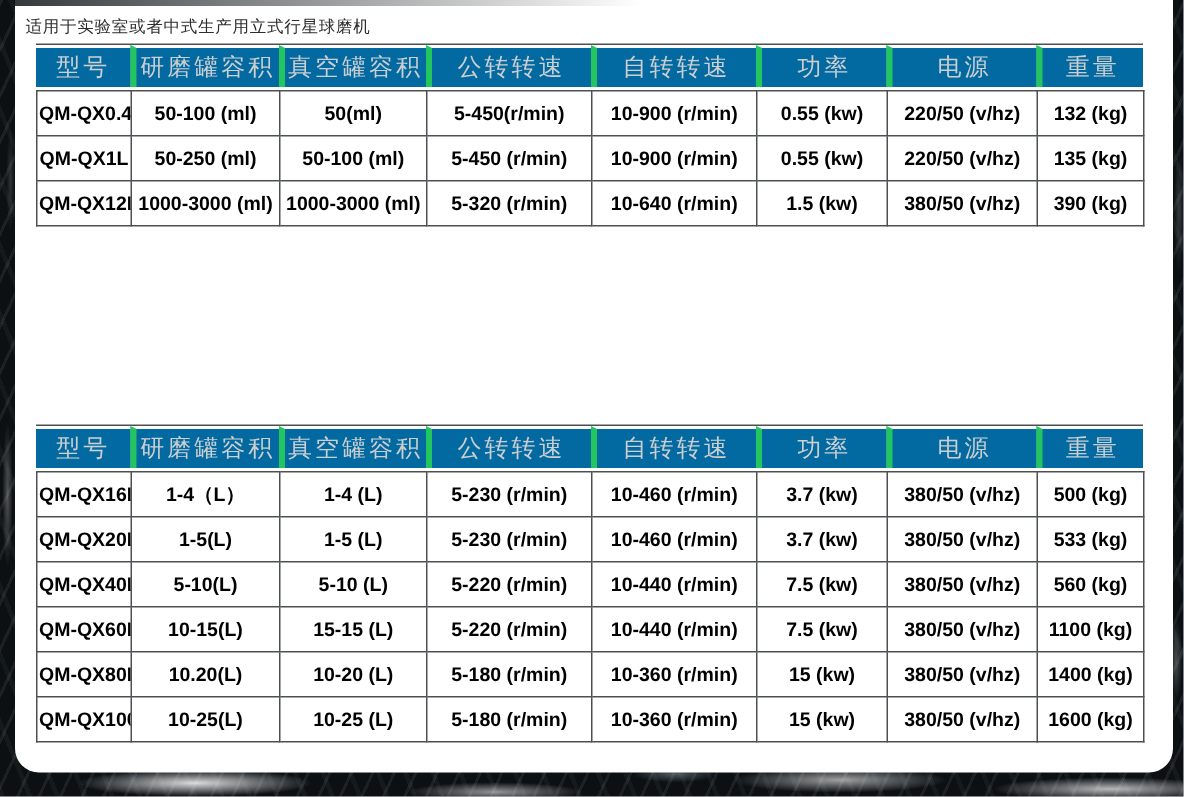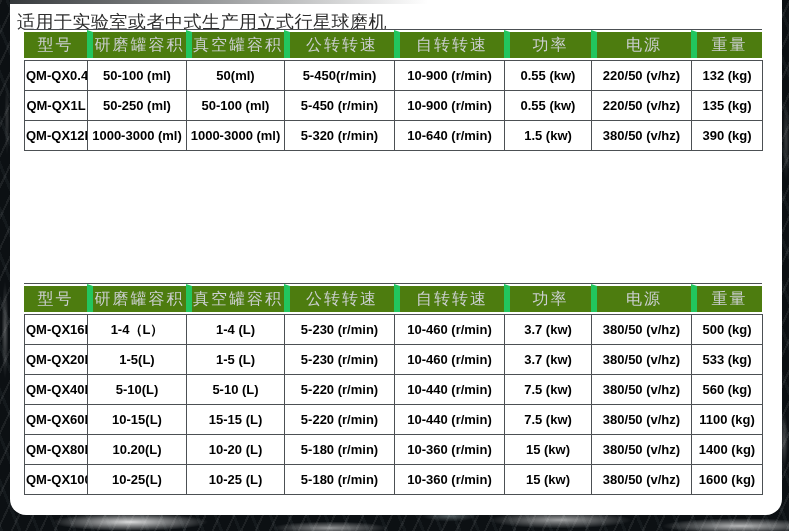--- a/index.html
+++ b/index.html
@@ -22,35 +22,35 @@
   }
   .panel{
     position:absolute;left:10px;top:0;width:772px;height:515px;
     background:#ffffff;border-radius:0 0 16px 16px;
   }
   .top-shade{
     position:absolute;left:0;top:0;width:418px;height:4px;
     background:linear-gradient(to right, rgba(18,22,25,0.85), rgba(18,22,25,0.25) 70%, rgba(18,22,25,0));
   }
   .section-label{
-    position:absolute;font-size:18px;color:#2d2d2d;letter-spacing:0.5px;white-space:nowrap;
+    position:absolute;font-size:11px;color:#2d2d2d;letter-spacing:0.5px;white-space:nowrap;
   }
   .label-1{left:7px;top:10px;}
   .label-2{left:19px;top:262px;}
   .tbl-wrap{position:absolute;left:14px;width:738px;}
   .wrap-1{top:29px;}
   .wrap-2{top:283px;}
   table{table-layout:fixed;width:738px;}
   .head-table{border-collapse:separate;border-spacing:0;border-top:1px solid #4c5053;}
   .head-table th{
-    background:#4d7c0f;color:#cbcfd0;font-weight:normal;font-size:16px;
+    background:#0369a1;color:#cbcfd0;font-weight:normal;font-size:16px;
     height:28px;border-top:2px solid #ffffff;text-align:center;
     letter-spacing:2px;padding:0;overflow:hidden;box-sizing:border-box;margin-top:46px;
   }
-  .head-table th + th{border-left:6px solid #22c55e;}
+  .head-table th + th{border-left:4px solid #22c55e;}
   .body-table{border-collapse:collapse;margin-top:2px;}
   .body-table td{
     border:1px solid #4c5053;height:30px;text-align:center;vertical-align:middle;
     font-size:13px;font-weight:bold;color:#000;padding:0 1px;
     white-space:nowrap;overflow:hidden;box-sizing:border-box;
   }
 </style>
 </head>
 <body>
 

